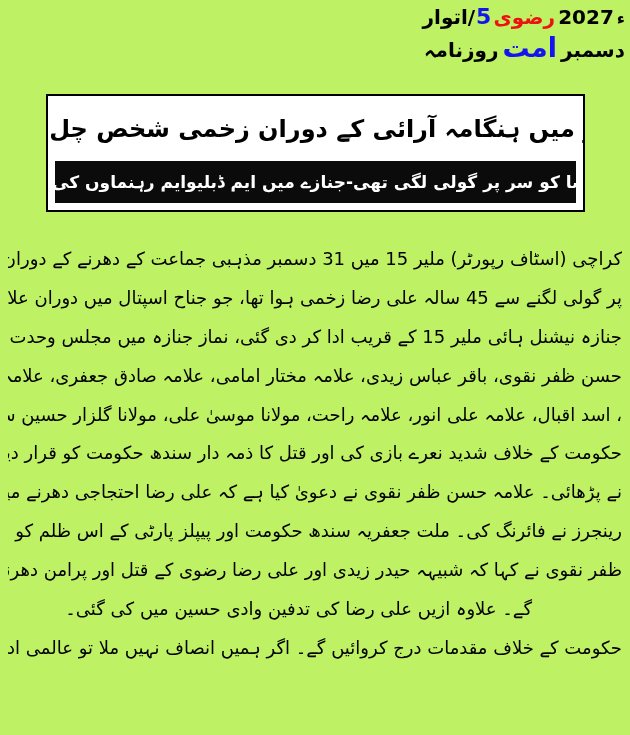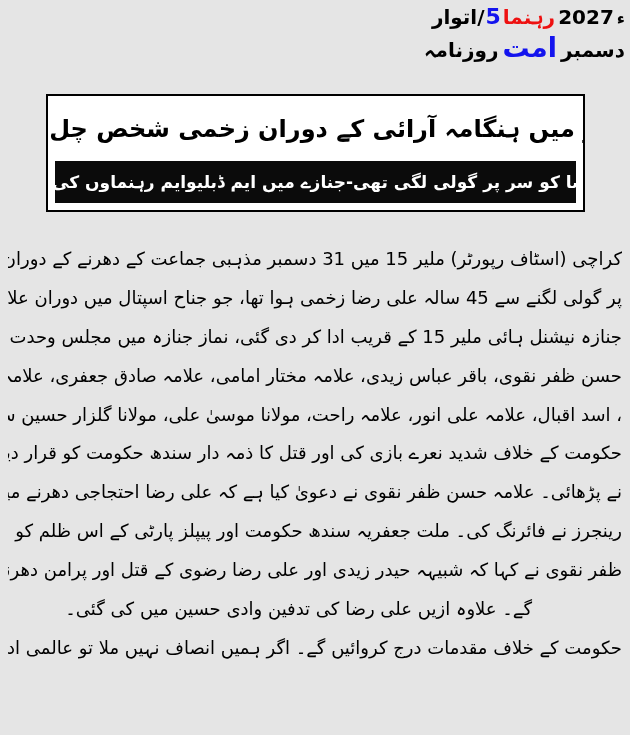--- a/index.html
+++ b/index.html
@@ -1,21 +1,21 @@
 <!DOCTYPE html>
 <html style="--accent-red: #ee1111; --accent-blue: #1414ee; --bar-bg: #0b0b0b;"><head>
 <meta charset="utf-8">
 <style>
   * { margin: 0; padding: 0; box-sizing: border-box; }
   html, body { background: #ffffff; }
   .page {
     position: relative;
     width: 630px;
     height: 735px;
-    background: #e5e5e5;
+    background: #bef264;
     overflow: hidden;
     font-family: "DejaVu Sans", sans-serif;
     color: #000;
   }
 
   
   .masthead {
     position: absolute;
     top: 4px;
     right: 5px;
@@ -101,21 +101,21 @@
 </head>
 <body>
 
 <div class="page">
 
   <header class="masthead">
     <div class="mast-line">
       <span class="seg rtl">اتوار</span>
         <span class="seg">/</span>
         <span class="seg blue-seg day-number">5</span>
-        <span class="seg rtl red-seg month-seg">رہنما</span>
+        <span class="seg rtl red-seg month-seg">رضوی</span>
         <span class="seg">2027</span>
         <span class="seg rtl era-seg">ء</span>
     </div>
     <div class="mast-line">
       <span class="seg rtl">روزنامہ</span>
         <span class="seg rtl blue-seg brand-seg">امت</span>
         <span class="seg rtl">دسمبر</span>
     </div>
   </header>
 

